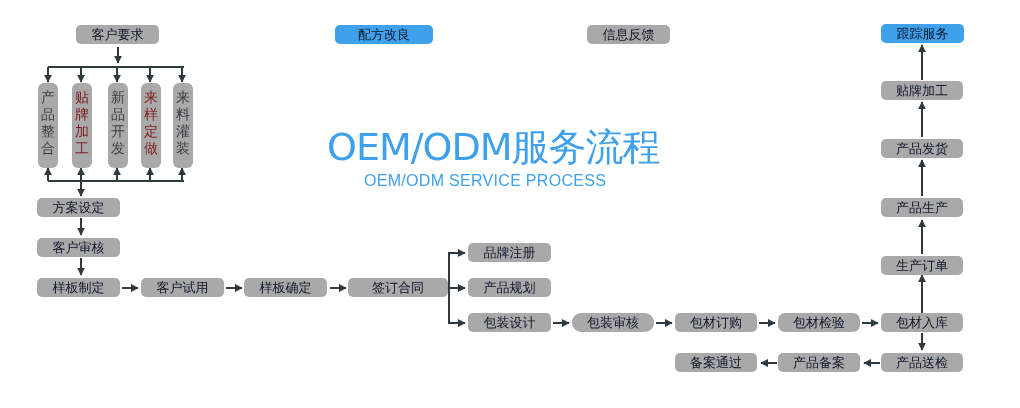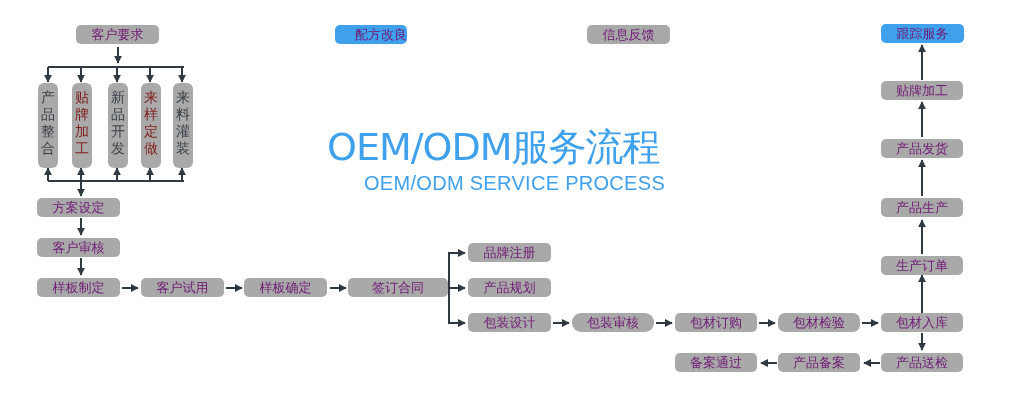--- a/index.html
+++ b/index.html
@@ -1,24 +1,24 @@
 <!DOCTYPE html>
 <html><head>
 <meta charset="utf-8">
 <style>
   html,body{margin:0;padding:0;background:#fff;}
   body{width:1020px;height:408px;position:relative;overflow:hidden;font-family:"DejaVu Sans",sans-serif;}
-  .box{position:absolute;height:19px;border-radius:5px;background:#a9a9a9;color:#701a75;font-size:13px;line-height:19px;text-align:center;white-space:nowrap;letter-spacing:0px;}
+  .box{position:absolute;height:19px;border-radius:5px;background:#a9a9a9;color:#0f172a;font-size:13px;line-height:19px;text-align:center;white-space:nowrap;letter-spacing:0px;}
   .box.blue{background:#3fa0ec;}
   .vbox{position:absolute;width:20px;height:85px;border-radius:6px;background:#a9a9a9;font-size:14px;line-height:17px;text-align:center;padding-top:6px;box-sizing:border-box;word-break:break-all;}
   .vbox.dark{color:#3a3f44;}
   .vbox.light{color:#7f1d1d;}
   svg.lines{position:absolute;left:0;top:0;}
   .title{position:absolute;left:327px;top:125px;font-family:"DejaVu Sans",sans-serif;font-size:38px;color:#3fa0ec;letter-spacing:-1px;white-space:nowrap;line-height:44px;}
-  .subtitle{position:absolute;left:364px;top:172px;font-family:"Liberation Sans",sans-serif;font-size:20px;color:#3fa0ec;white-space:nowrap;letter-spacing:0.3px;}
+  .subtitle{position:absolute;left:364px;top:172px;font-family:"Liberation Sans",sans-serif;font-size:16px;color:#3fa0ec;white-space:nowrap;letter-spacing:0.3px;}
 </style>
 </head>
 <body>
 
 <svg class="lines" width="1020" height="408">
   <defs>
     <marker id="ah" viewBox="0 0 10 10" refX="9" refY="5" markerWidth="4" markerHeight="4" orient="auto">
       <path d="M0,0 L10,5 L0,10 z" fill="#2f3a40"></path>
     </marker>
   </defs>
@@ -63,21 +63,21 @@
 
     <line x1="922" y1="313" x2="922" y2="275" marker-end="url(#ah)"></line>
     <line x1="922" y1="254" x2="922" y2="220" marker-end="url(#ah)"></line>
     <line x1="922" y1="196" x2="922" y2="160" marker-end="url(#ah)"></line>
     <line x1="922" y1="137" x2="922" y2="102" marker-end="url(#ah)"></line>
     <line x1="922" y1="80" x2="922" y2="45" marker-end="url(#ah)"></line>
   </g>
 </svg>
 
 <div class="box" style="left:76px;top:25px;width:83px;">客户要求</div>
-<div class="box blue" style="left:335px;top:25px;width:72px;text-align:right;">配方改良</div>
+<div class="box blue" style="left:335px;top:25px;width:98px;">配方改良</div>
 <div class="box" style="left:587px;top:25px;width:83px;">信息反馈</div>
 <div class="box blue" style="left:881px;top:24px;width:83px;">跟踪服务</div>
 
 <div class="vbox dark" style="left:38px;top:83px;">产品整合</div>
 <div class="vbox light" style="left:72px;top:83px;">贴牌加工</div>
 <div class="vbox dark" style="left:108px;top:83px;">新品开发</div>
 <div class="vbox light" style="left:141px;top:83px;">来样定做</div>
 <div class="vbox dark" style="left:173px;top:83px;">来料灌装</div>
 
 <div class="title">OEM/ODM服务流程</div>

